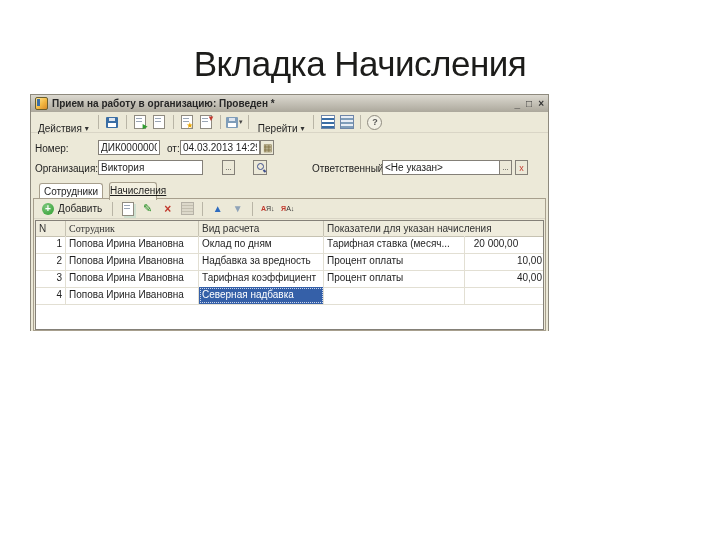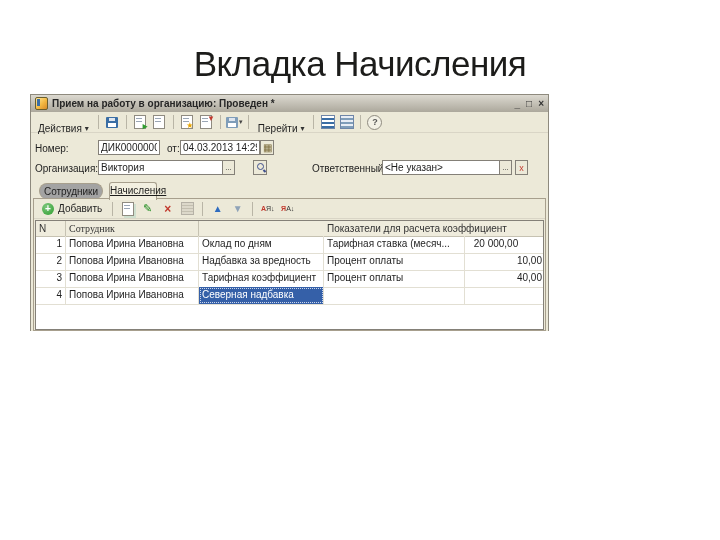--- a/index.html
+++ b/index.html
@@ -54,21 +54,21 @@
        border:1px solid #848078;font-size:8px;line-height:12px;text-align:center;cursor:pointer;color:#333;padding:0;}
   .mag{position:relative;width:14px;}
   .mag::before{content:"";position:absolute;left:3px;top:2px;width:5px;height:5px;
        border:1.5px solid #3f4f8c;border-radius:50%;}
   .mag::after{content:"";position:absolute;left:9px;top:9px;width:3px;height:2px;background:#3f4f8c;transform:rotate(45deg);}
   .cal{position:relative;}
   .cal::before{content:"▦";position:absolute;left:2px;top:1px;font-size:10px;color:#7a6a3a;}
 
   .tab{position:absolute;height:16px;box-sizing:border-box;border:1px solid #a79f8d;border-bottom:none;
        border-radius:3px 3px 0 0;text-align:center;line-height:15px;cursor:pointer;}
-  .tab-inactive{background:#a3a3a3;top:88px;border-radius:8px;}
+  .tab-inactive{background:#ffffff;top:88px;}
   .tab-active{background:#f3f0e1;top:87px;height:18px;z-index:2;}
 
   .tabpanel{position:absolute;left:2px;top:103px;width:513px;height:133px;border:1px solid #a79f8d;
        box-sizing:border-box;background:#ece9d8;}
   .ttoolbar{position:absolute;left:0;top:0;width:100%;height:20px;display:flex;align-items:center;
        padding:0 4px;box-sizing:border-box;gap:3px;border-bottom:1px solid #d9d5c6;}
   .add-btn{display:flex;align-items:center;gap:4px;border:0;background:transparent;
        font:10px "Liberation Sans",sans-serif;color:#1e1e1e;cursor:pointer;padding:1px 4px;}
   .plus-circle{width:12px;height:12px;border-radius:50%;background:radial-gradient(circle at 35% 30%,#7cc67c,#2f9e2f);
        color:#fff;font-size:10px;line-height:12px;text-align:center;font-weight:bold;}
@@ -159,21 +159,21 @@
     </div>
 
     
     <span class="flabel" style="left:4px;top:48px;">Номер:</span>
     <input class="inp" style="left: 67px; top: 45px; width: 62px;" value="ДИК00000001">
     <span class="flabel" style="left:136px;top:48px;">от:</span>
     <input class="inp" style="left: 149px; top: 45px; width: 80px;" value="04.03.2013 14:29:35">
     <button class="suffix-btn cal" style="left:229px;top:45px;width:14px;"></button>
 
     <span class="flabel" style="left:4px;top:68px;">Организация:</span>
-    <input class="inp" style="left: 67px; top: 65px; width: 125px;" value="Виктория">
+    <input class="inp" style="left: 67px; top: 65px; width: 105px;" value="Виктория">
     <button class="suffix-btn" style="left:191px;top:65px;width:13px;">...</button>
     <button class="suffix-btn mag" style="left:205px;top:65px;width:14px;"></button>
 
     <span class="flabel" style="left:281px;top:68px;">Ответственный:</span>
     <input class="inp" style="left: 351px; top: 65px; width: 118px;" value="&lt;Не указан&gt;">
     <button class="suffix-btn" style="left:468px;top:65px;width:13px;">...</button>
     <button class="suffix-btn" style="left:484px;top:65px;width:13px;font-size:9px;color:#c23a2e;">x</button>
     
 
     
@@ -206,21 +206,22 @@
         <span class="tbico arr-down">▼</span>
         <span class="sep"></span>
         <span class="tbico sortico"><b>А</b>Я↓</span>
         <span class="tbico sortico"><b>Я</b>А↓</span>
       </div>
 
       <div class="tbl">
         <div class="thead">
           <div class="th" style="left:0;width:30px;">N</div>
           <div class="th" style="left:30px;width:133px;font-family:Liberation Serif, serif;">Сотрудник</div>
-          <div class="th" style="left:288px;width:221px;border-right:none;">Показатели для расчета коэффициент</div>
+          <div class="th" style="left:163px;width:125px;">Вид расчета</div>
+          <div class="th" style="left:288px;width:221px;border-right:none;">Показатели для указан начисления</div>
         </div>
 
         <div class="trow" style="top:15px;">
           <div class="td td-num" style="left:0;width:30px;">1</div>
           <div class="td" style="left:30px;width:133px;">Попова Ирина Ивановна</div>
           <div class="td" style="left:163px;width:125px;">Оклад по дням</div>
           <div class="td" style="left:288px;width:141px;">Тарифная ставка (месяч...</div>
           <div class="td td-val" style="left:420px;width:80px;border-right:none;text-align:center;">20 000,00</div>
         </div>
 

